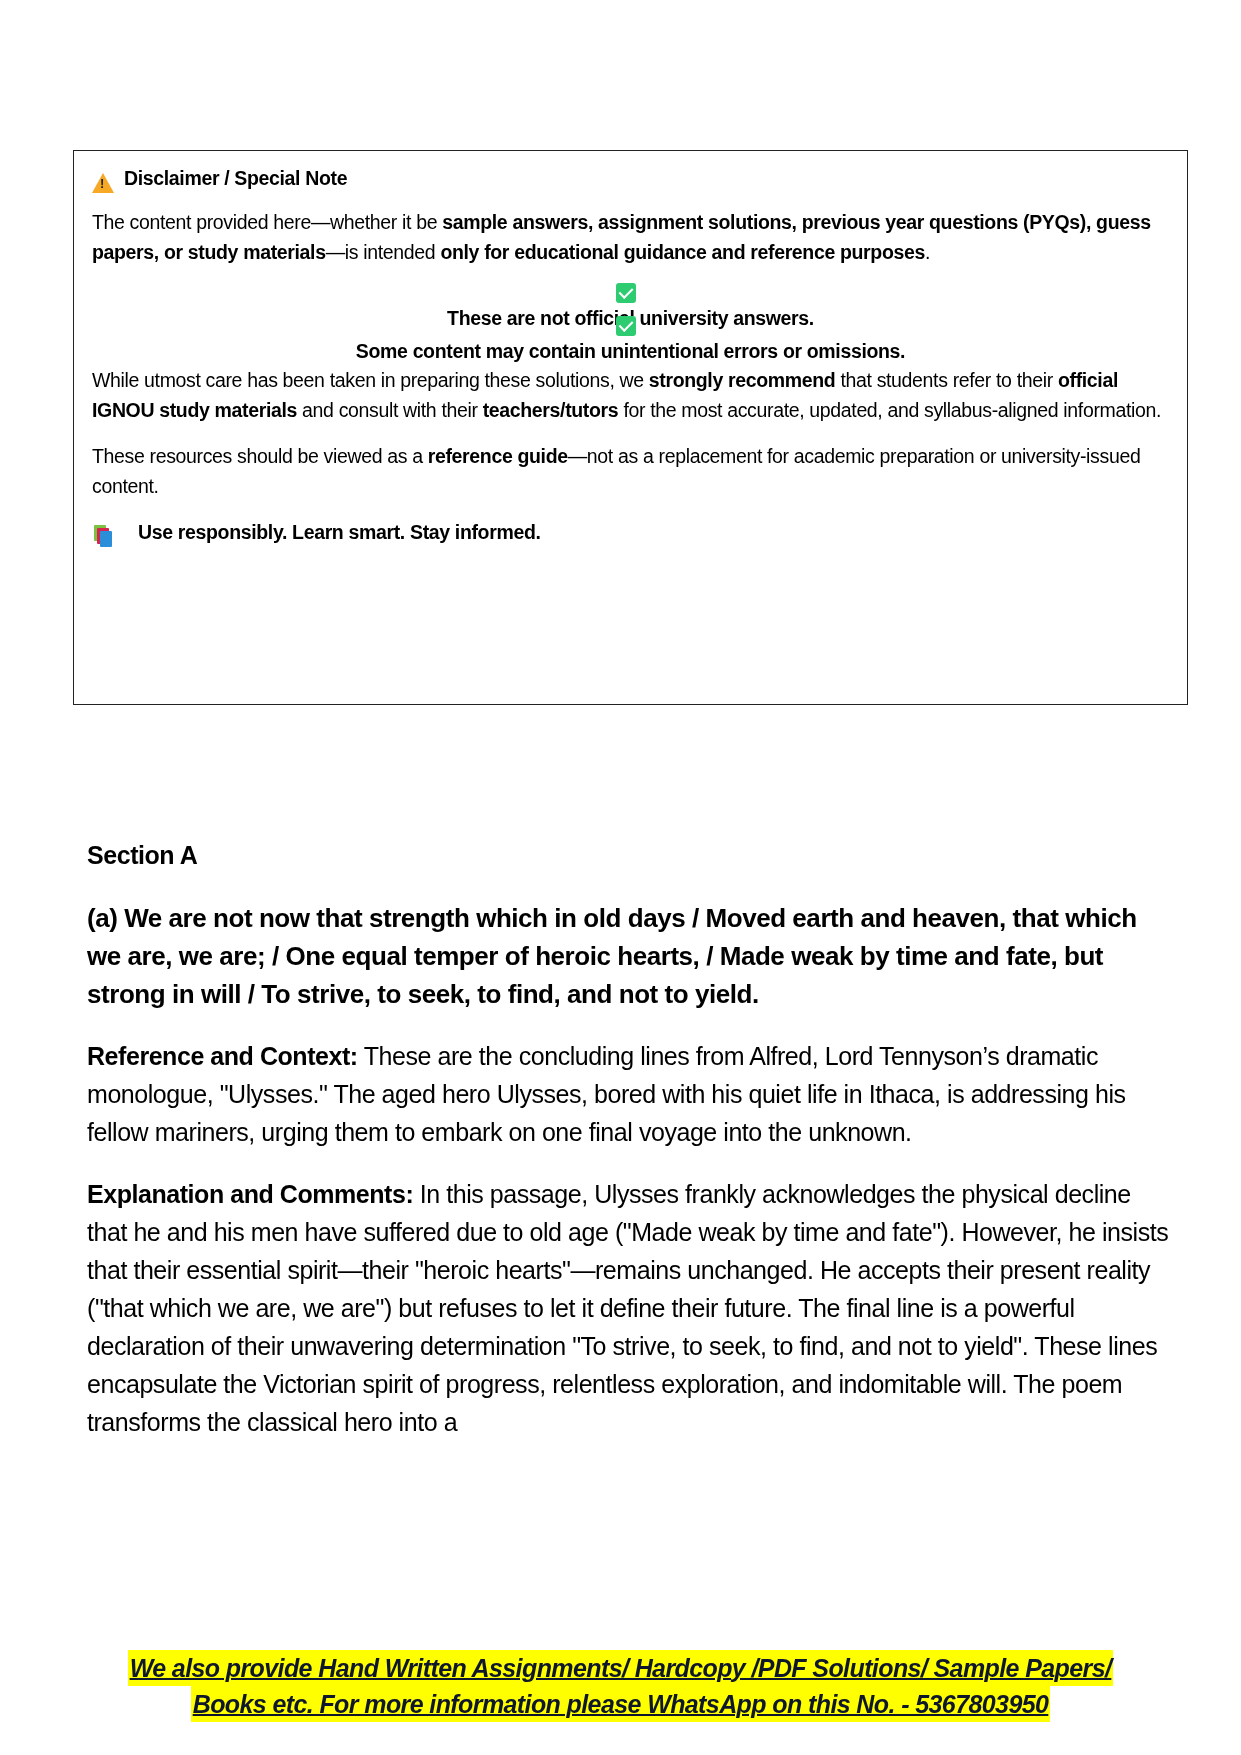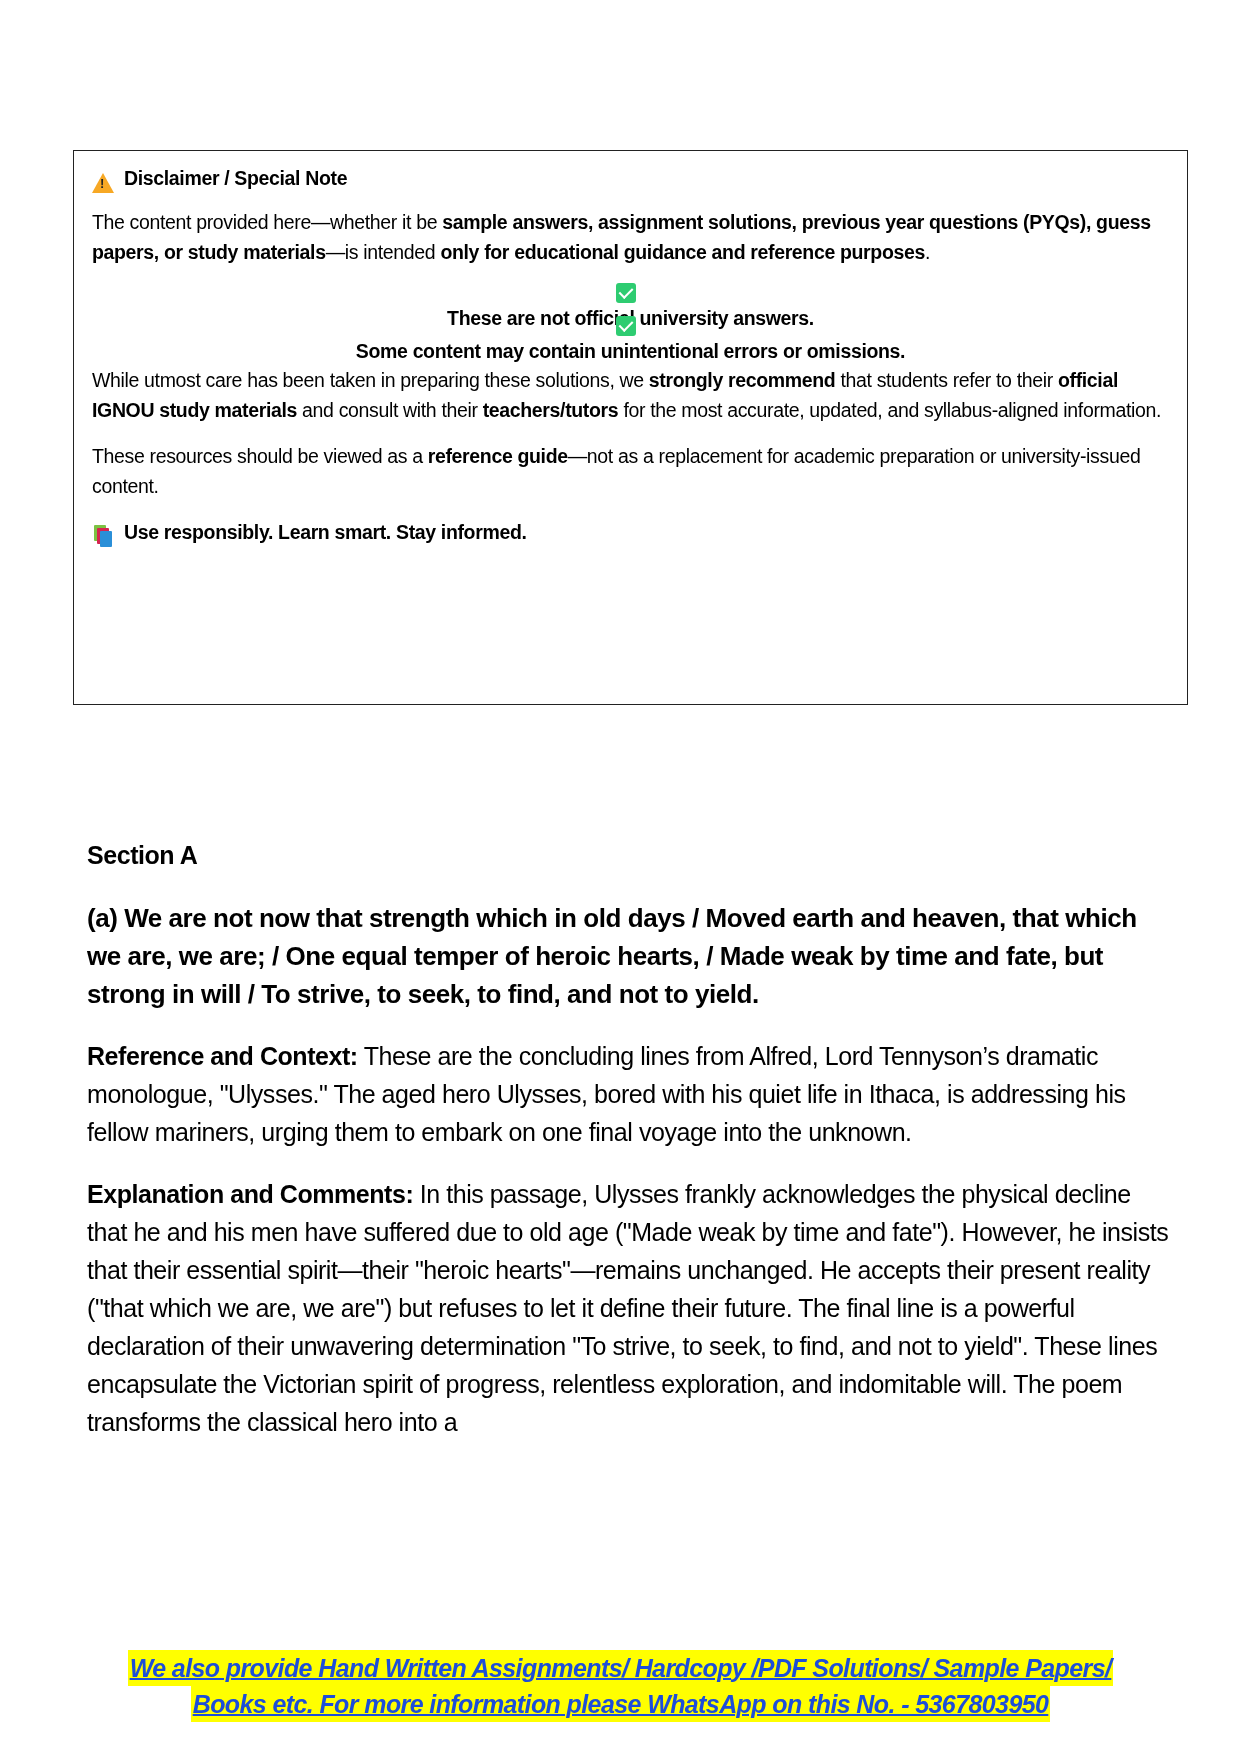--- a/index.html
+++ b/index.html
@@ -28,21 +28,21 @@
   .books .b3 { left: 8px; top: 6px; background: #2a8fd8; }
 
   .main { position: absolute; left: 74px; top: 823px; width: 1115px; }
   .main .txt { font-size: 25px; line-height: 38px; letter-spacing: -0.45px; margin: 13px; }
   .section-title { font-weight: bold; margin-bottom: 25px !important; }
   .question { font-weight: bold; margin-bottom: 24px !important; }
   .passage { font-weight: bold; font-size: 26px !important; margin-bottom: 24px !important; }
   .para { margin-bottom: 24px !important; }
 
   .footer { position: absolute; left: 0; top: 1650px; width: 1241px; text-align: center; }
-  .footer .line { display: inline-block; background: #ffff00; color: #1d4ed8; font-weight: bold; font-style: italic;
+  .footer .line { display: inline-block; background: #ffff00; color: #0f172a; font-weight: bold; font-style: italic;
                   text-decoration: underline; text-decoration-thickness: 2px; font-size: 25px; line-height: 36px;
                   letter-spacing: -0.6px; padding: 0 2px; }
 </style>
 </head>
 <body>
 
 <div class="disclaimer">
   <div class="row title">
     <span class="warn"></span>
     <span>Disclaimer / Special Note</span>
@@ -59,21 +59,21 @@
     <li class="row">
         <span class="check"></span>
         <span>Some content may contain unintentional errors or omissions.</span>
       </li>
   </ul>
 
   <p class="row"><span>While utmost care has been taken in preparing these solutions, we </span><b>strongly recommend</b><span> that students refer to their </span><b>official IGNOU study materials</b><span> and consult with their </span><b>teachers/tutors</b><span> for the most accurate, updated, and syllabus-aligned information.</span></p>
 
   <p class="row"><span>These resources should be viewed as a </span><b>reference guide</b><span>—not as a replacement for academic preparation or university-issued content.</span></p>
 
-  <div class="row title" style="margin-top:14px;">
+  <div class="row title" style="margin-top:14px;gap:14px;">
     <span class="books">
         <span class="b1"></span>
         <span class="b2"></span>
         <span class="b3"></span>
       </span>
     <span>Use responsibly. Learn smart. Stay informed.</span>
   </div>
 </div>
 
 <div class="main">

